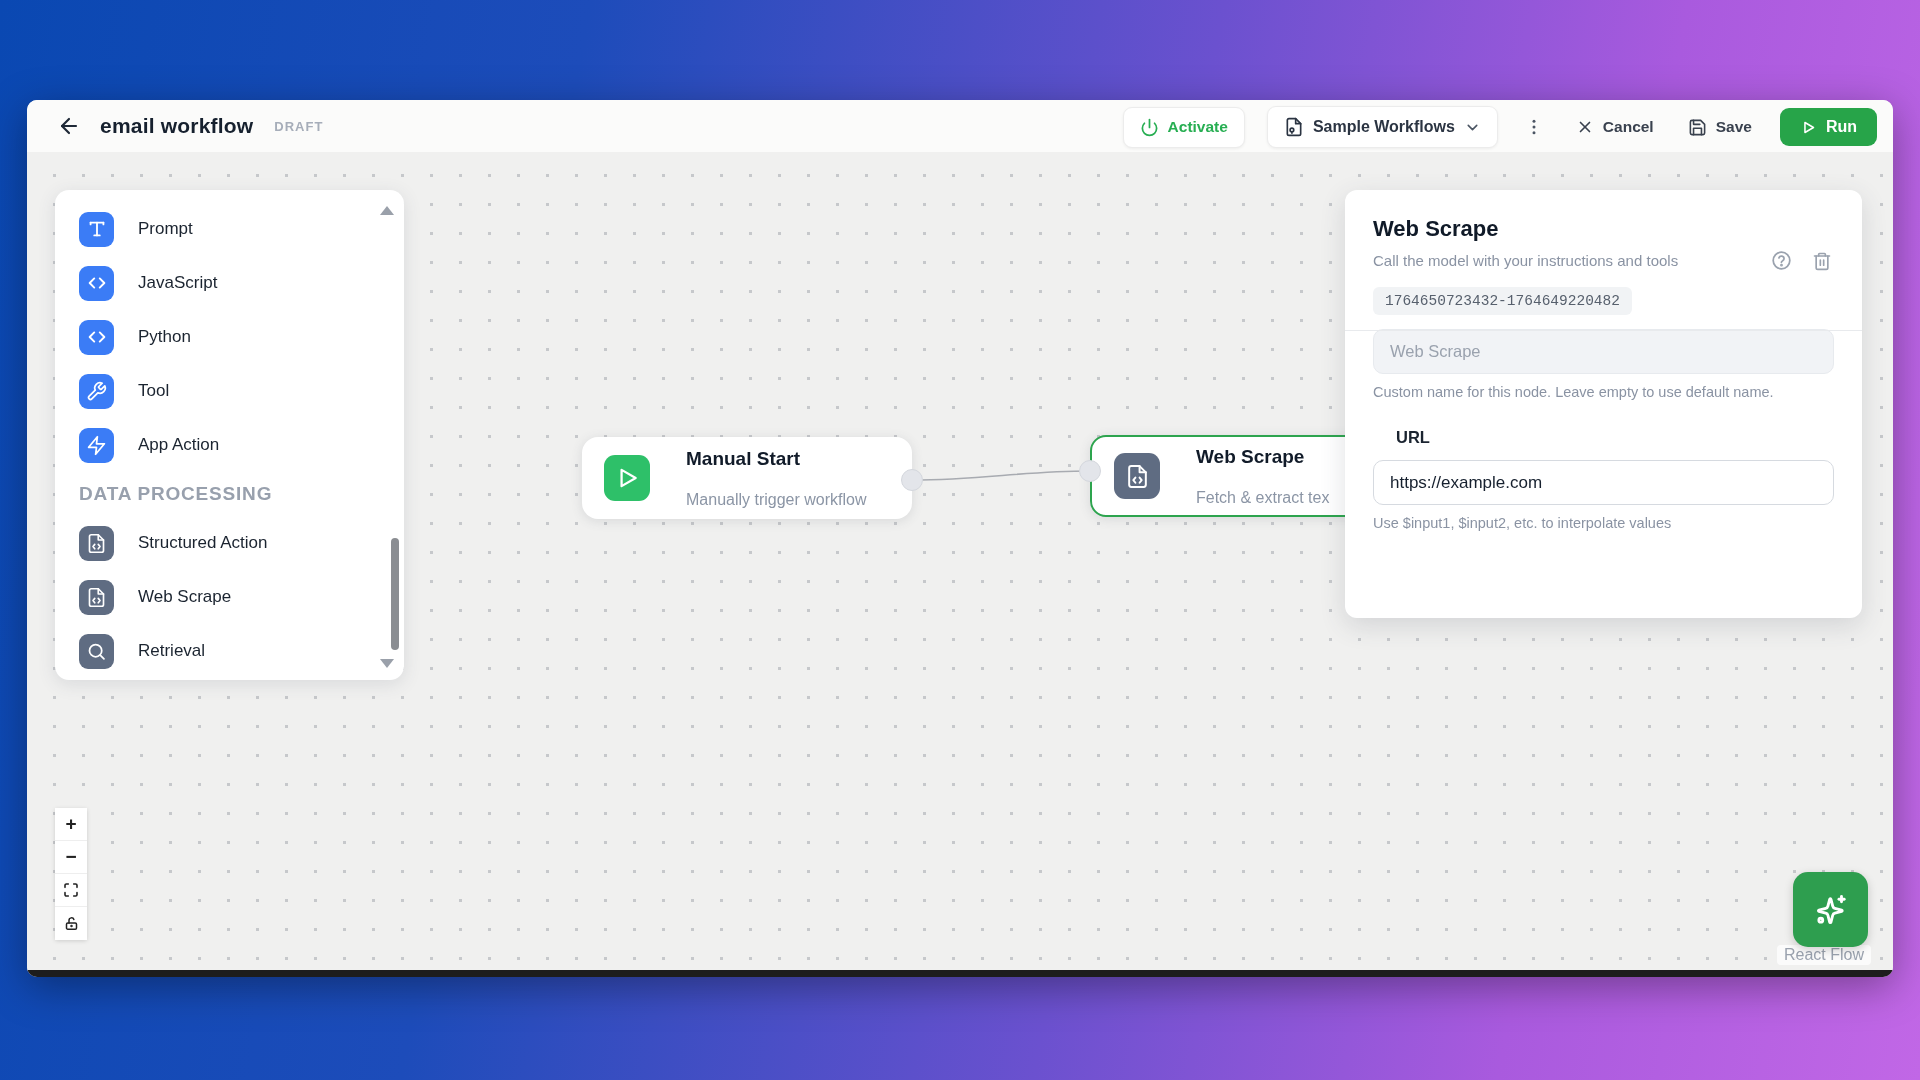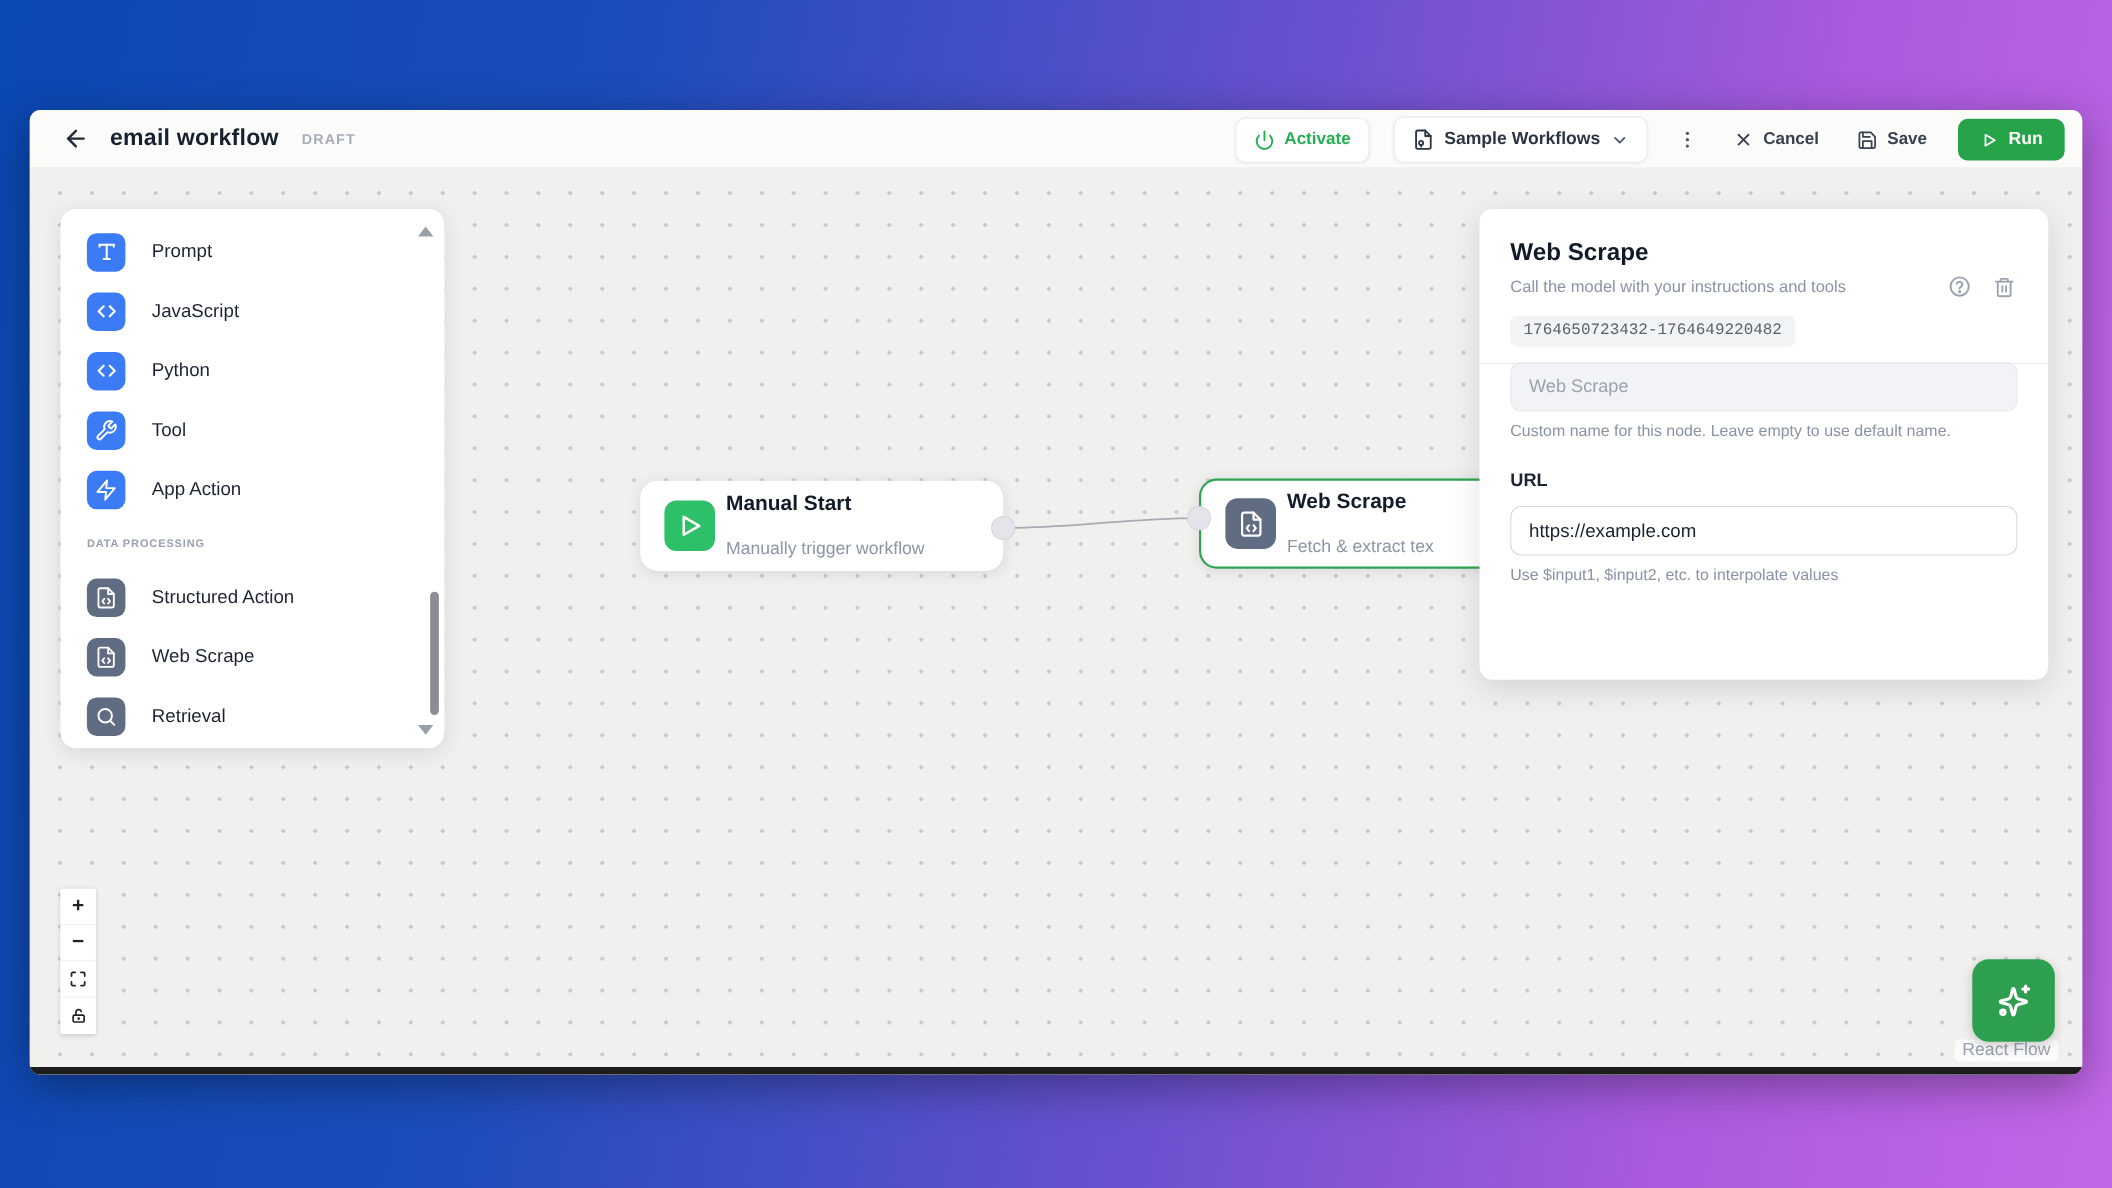--- a/index.html
+++ b/index.html
@@ -43,21 +43,21 @@
   
   .canvas {
     position:absolute; left:0; top:52px; width:1866px; height:819px;
     background-color:#f0f0ef;
     background-image:radial-gradient(circle,#c6c8cb 1.5px,transparent 1.6px);
     background-size:29px 29px; background-position:13px 9px;
   }
   .edge-svg { position:absolute; left:0; top:52px; width:1866px; height:819px; z-index:5; pointer-events:none; }
   .node {
     position:absolute; background:#fff; border-radius:16px; height:82px;
-    display:flex; align-items:center; gap:10px; padding:0 22px;
+    display:flex; align-items:center; gap:36px; padding:0 22px;
     box-shadow:0 2px 12px rgba(70,80,95,.14); z-index:10;
   }
   .node.selected { border:2px solid #2da44e; }
   .node-icon {
     width:46px; height:46px; border-radius:11px; display:flex; align-items:center; justify-content:center;
     color:#fff; flex:0 0 auto;
   }
   .node-icon.green { background:#2ec069; }
   .node-icon.slate { background:#5f6c82; }
   .node-title { font-size:19px; font-weight:700; color:#111b29; white-space:nowrap; }
@@ -74,21 +74,21 @@
   }
   .side-item { height:54px; display:flex; align-items:center; gap:24px; padding-left:24px; cursor:grab; }
   .side-icon {
     width:35px; height:35px; border-radius:9px; color:#fff;
     display:flex; align-items:center; justify-content:center; flex:0 0 auto;
   }
   .side-icon.blue { background:#3b7cf6; }
   .side-icon.slate { background:#5f6c82; }
   .side-label { font-size:17px; font-weight:500; color:#1b2430; }
   .side-section { height:44px; display:flex; align-items:center; padding-left:24px;
-    font-size:10px; font-weight:700; color:#98a0ad; letter-spacing:.8px; }
+    font-size:19px; font-weight:700; color:#98a0ad; letter-spacing:.8px; }
   .scroll-arrow { position:absolute; right:10px; width:0; height:0; border-left:7px solid transparent; border-right:7px solid transparent; }
   .scroll-arrow.up { top:16px; border-bottom:9px solid #9aa0aa; }
   .scroll-arrow.down { bottom:12px; border-top:9px solid #9aa0aa; }
   .scroll-thumb { position:absolute; right:5px; top:348px; width:8px; height:112px; border-radius:4px; background:#8a8d92; }
   
   .panel {
     position:absolute; left:1318px; top:90px; width:517px; height:428px;
     background:#fff; border-radius:12px; box-shadow:0 8px 26px rgba(60,70,90,.16);
     padding:26px 28px 0 28px; z-index:20;
   }
@@ -103,21 +103,21 @@
   }
   .panel-divider { position:absolute; left:0; right:0; top:140px; height:1px; background:#e8eaed; }
   .field-label { font-size:16.5px; font-weight:600; color:#1b2430; }
   .nl-label { margin-top:44px; }
   .nl-input {
     margin-top:14px; width:100%; height:45px; background:#f1f3f6; border:1px solid #e7eaee;
     border-radius:10px; padding:0 16px; font-family:inherit; font-size:16.5px; color:#1b2430;
   }
   .nl-input::placeholder { color:#9aa2ae; }
   .helper { margin-top:10px; font-size:14.5px; color:#8a93a3; }
-  .url-label { margin-top:28px; }
+  .url-label { margin-top:28px;margin-left:23px; }
   .url-input {
     margin-top:13px; width:100%; height:45px; background:#fff; border:1px solid #d6dae0;
     border-radius:10px; padding:0 16px; font-family:inherit; font-size:17px; color:#16202e;
   }
   
   .flow-controls {
     position:absolute; left:28px; top:708px; width:32px; z-index:15;
     background:#fff; box-shadow:0 1px 4px rgba(0,0,0,.15); border-radius:2px;
   }
   .fc-btn {

